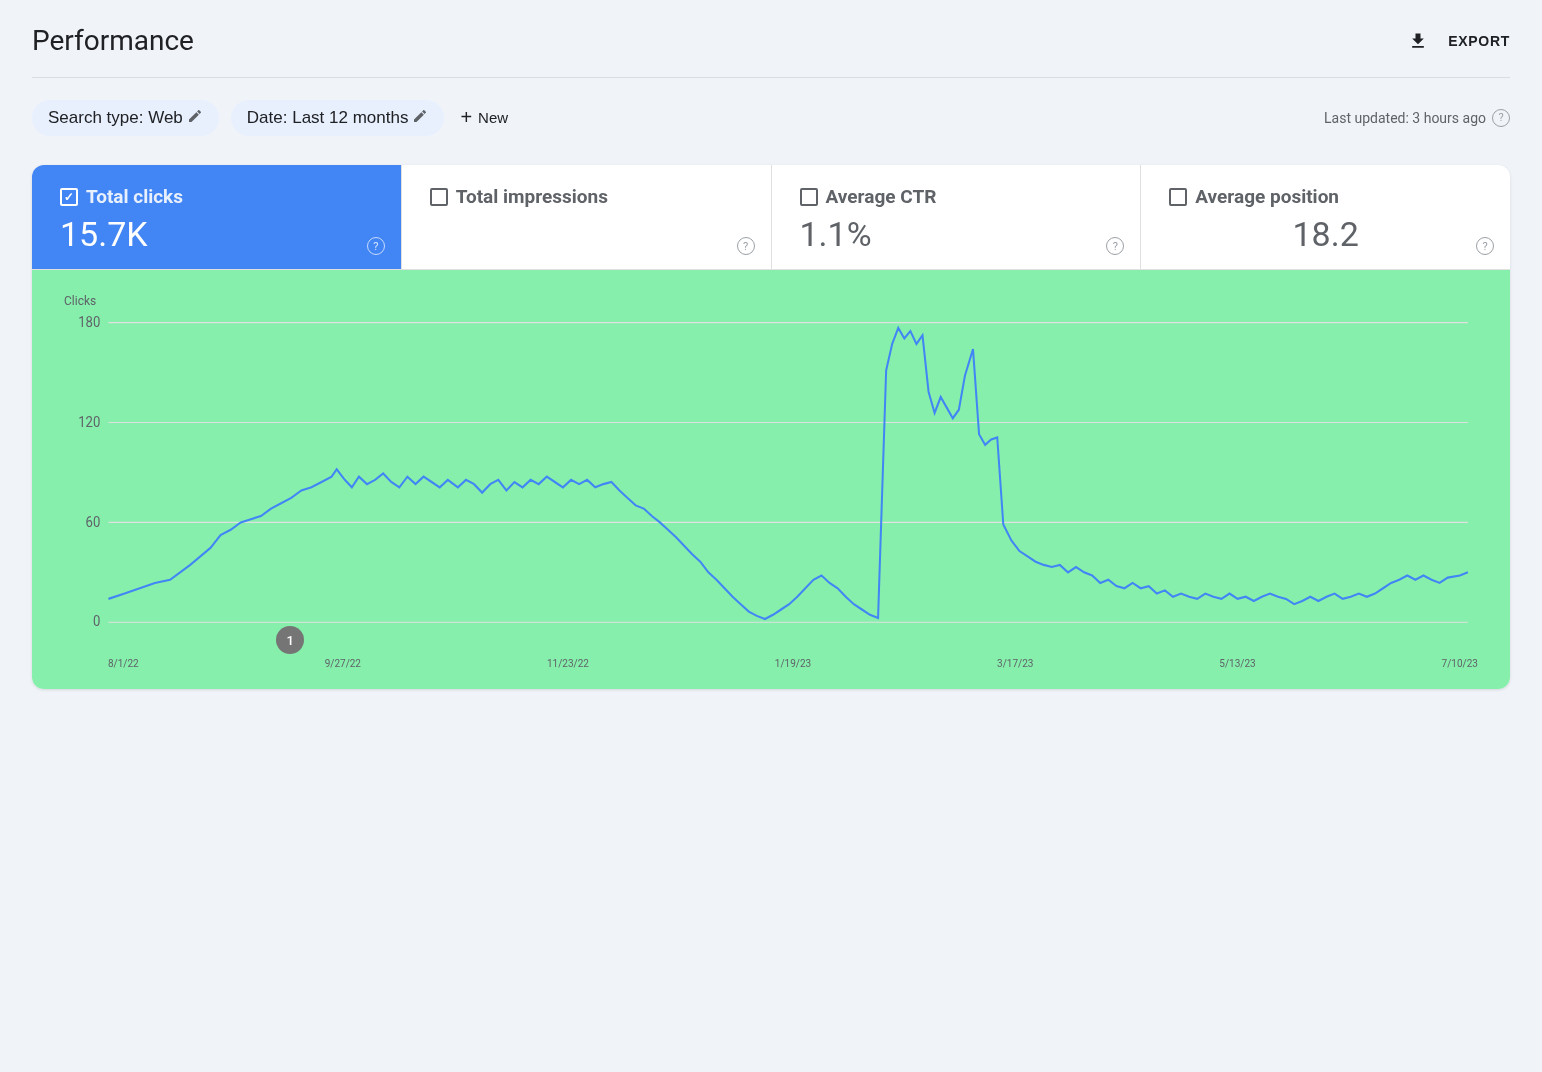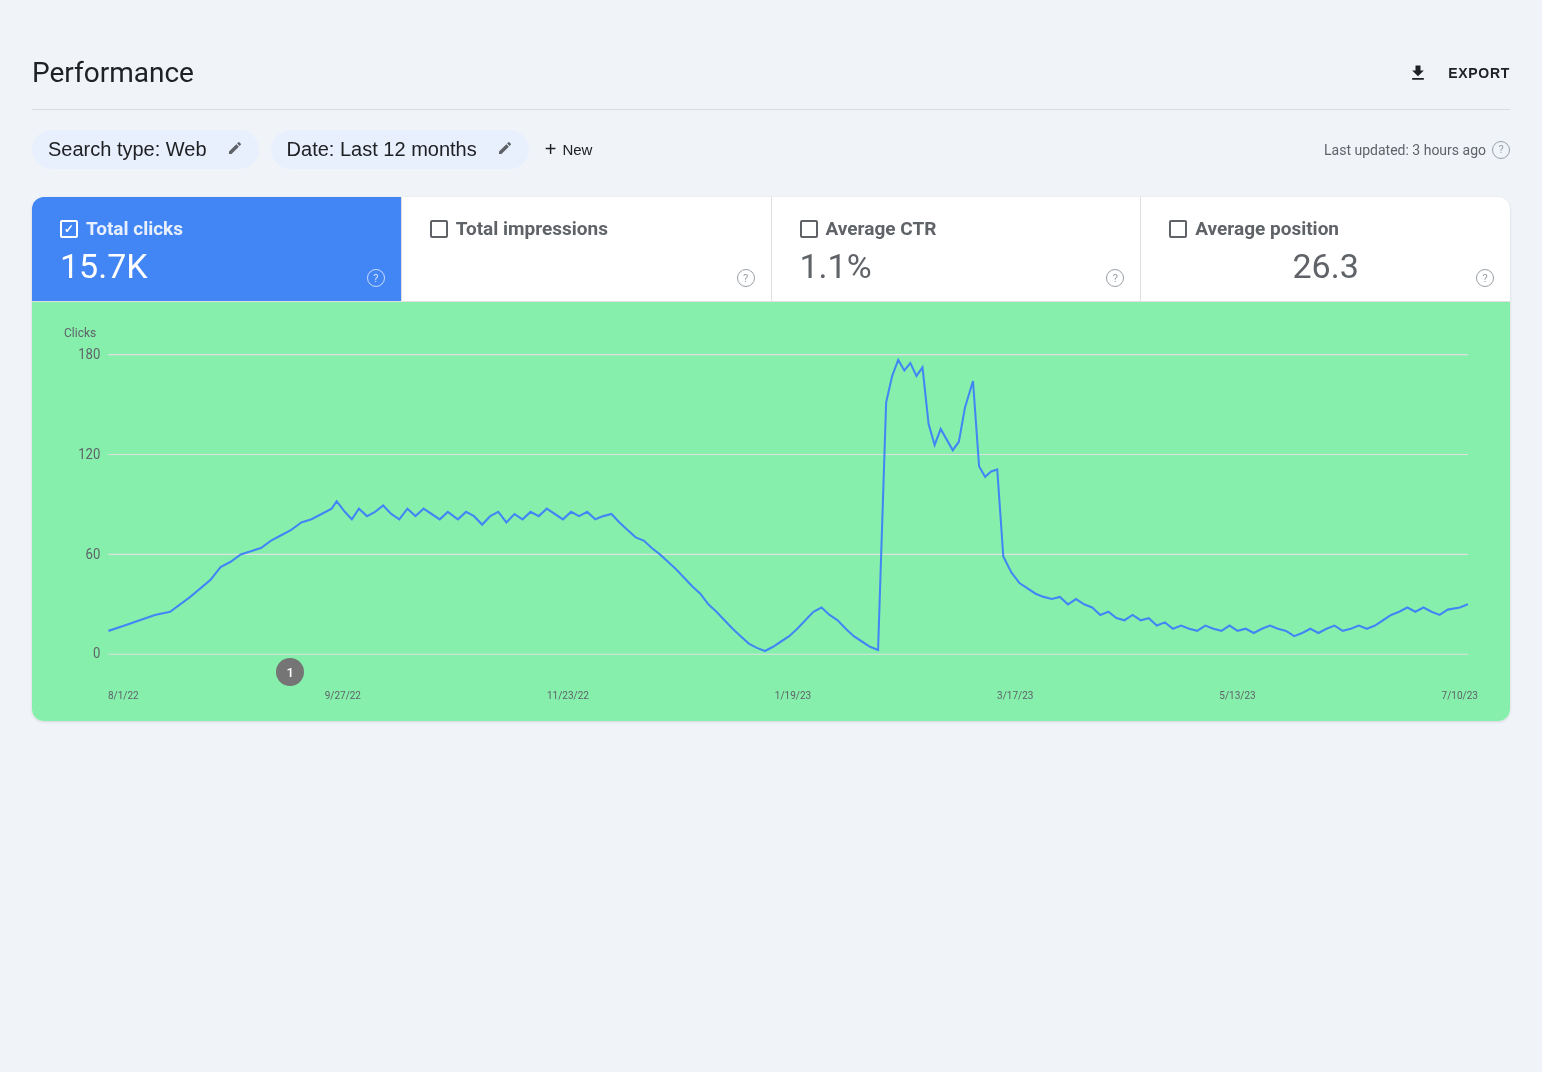--- a/index.html
+++ b/index.html
@@ -6,21 +6,20 @@
     body {
       font-family: 'Google Sans', Roboto, Arial, sans-serif;
       background: #f0f4f9;
       color: #202124;
       min-height: 1072px;
       width: 1542px;
     }
     .page-container {
       background: #f0f4f9;
       padding: 24px 32px;
-      margin-top: 32px;
     }
     .header {
       display: flex;
       align-items: center;
       justify-content: space-between;
       margin-bottom: 20px;
     }
     .page-title {
       font-size: 28px;
       font-weight: 400;
@@ -49,25 +48,25 @@
     }
     .filter-bar {
       display: flex;
       align-items: center;
       gap: 12px;
       margin-bottom: 28px;
     }
     .filter-chip {
       display: flex;
       align-items: center;
-      gap: 20px;
+      gap: 4px;
       background: #e8f0fe;
       border-radius: 20px;
       padding: 8px 16px;
-      font-size: 20px;
+      font-size: 17px;
       font-weight: 500;
       color: #202124;
       cursor: pointer;
       border: none;
     }
     .filter-chip .pencil-icon {
       color: #5f6368;
       font-size: 16px;
     }
     .new-btn {
@@ -309,21 +308,21 @@
         <div class="metric-help">
           <span class="help-circle">?</span>
         </div>
       </div>
 
       <div class="metric-cell">
         <div class="metric-label-row">
           <div class="metric-checkbox" style="border-color:#5f6368;"></div>
           <span class="metric-label">Average position</span>
         </div>
-        <div class="metric-value" style="color:#5f6368;">26.3</div>
+        <div class="metric-value" style="color:#5f6368;">18.2</div>
         <div class="metric-help">
           <span class="help-circle">?</span>
         </div>
       </div>
     </div>
 
     <div class="chart-area">
       <div class="chart-y-label">Clicks</div>
       <div class="chart-wrapper">
         <svg class="chart-svg" viewBox="0 0 1400 320" preserveAspectRatio="none">

